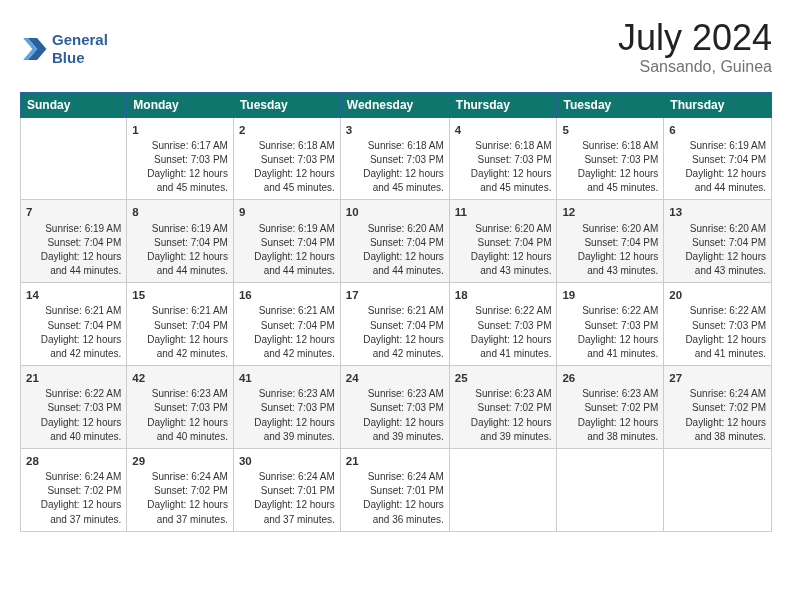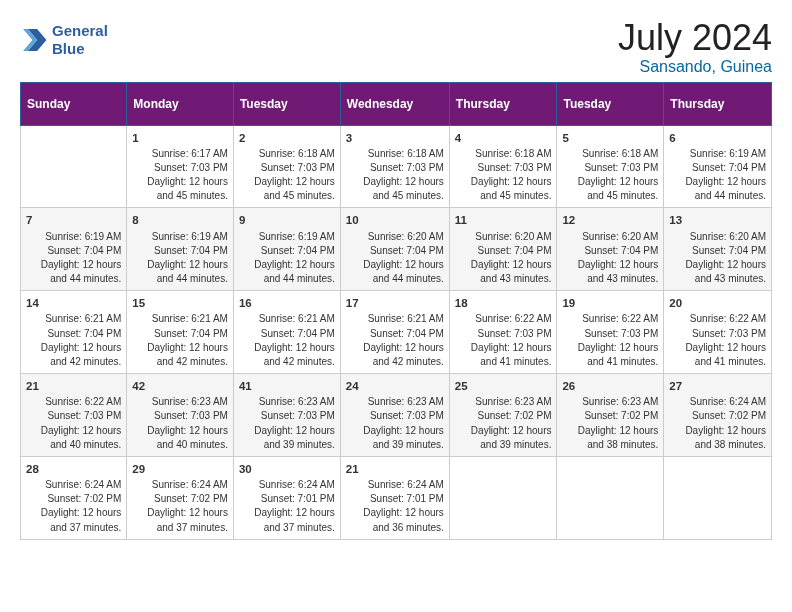--- a/index.html
+++ b/index.html
@@ -10,22 +10,22 @@
       height: 612px;
       overflow: hidden;
     }
     .container {
       width: 792px;
       padding: 18px 20px 10px 20px;
     }
     .header-row {
       display: flex;
       justify-content: space-between;
-      align-items: flex-start;
-      margin-bottom: 6px;
+      align-items: center;
+      margin-bottom: 16px;
     }
     .logo {
       display: flex;
       align-items: center;
       margin-top: 4px;
     }
     .logo-text {
       font-size: 15px;
       font-weight: bold;
       color: #2c5f9e;
@@ -40,33 +40,33 @@
       text-align: right;
     }
     .month-title {
       font-size: 36px;
       font-weight: normal;
       color: #222;
       line-height: 1.1;
     }
     .location-title {
       font-size: 16px;
-      color: #0369a1;
+      color: #737373;
     }
     table {
       width: 100%;
       border-collapse: collapse;
       font-size: 10.5px;
     }
     thead tr th {
-      background: #701a75;
+      background: #0f766e;
       color: #fff;
       font-size: 12px;
       font-weight: bold;
-      padding: 14px 6px;
+      padding: 5px 6px;
       text-align: left;
       border: 1px solid #2c5f9e;
     }
     tbody tr td {
       border: 1px solid #ccc;
       vertical-align: top;
       padding: 4px 5px;
       min-height: 80px;
       height: 82px;
       width: 113px;

